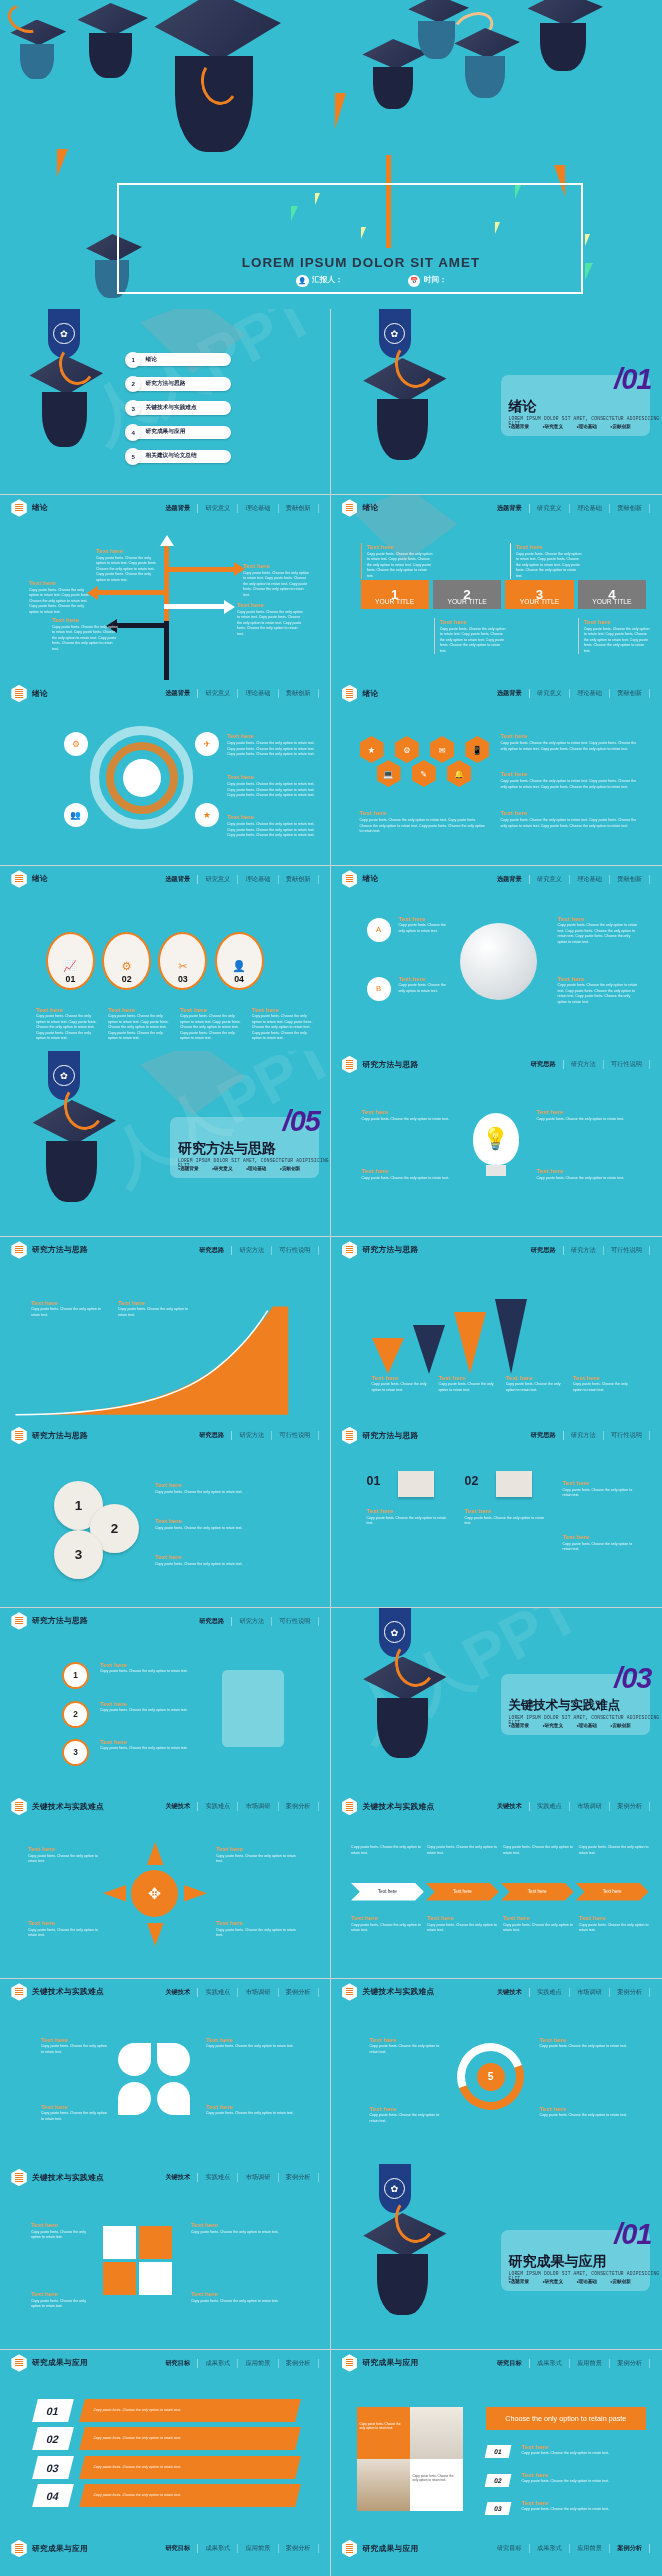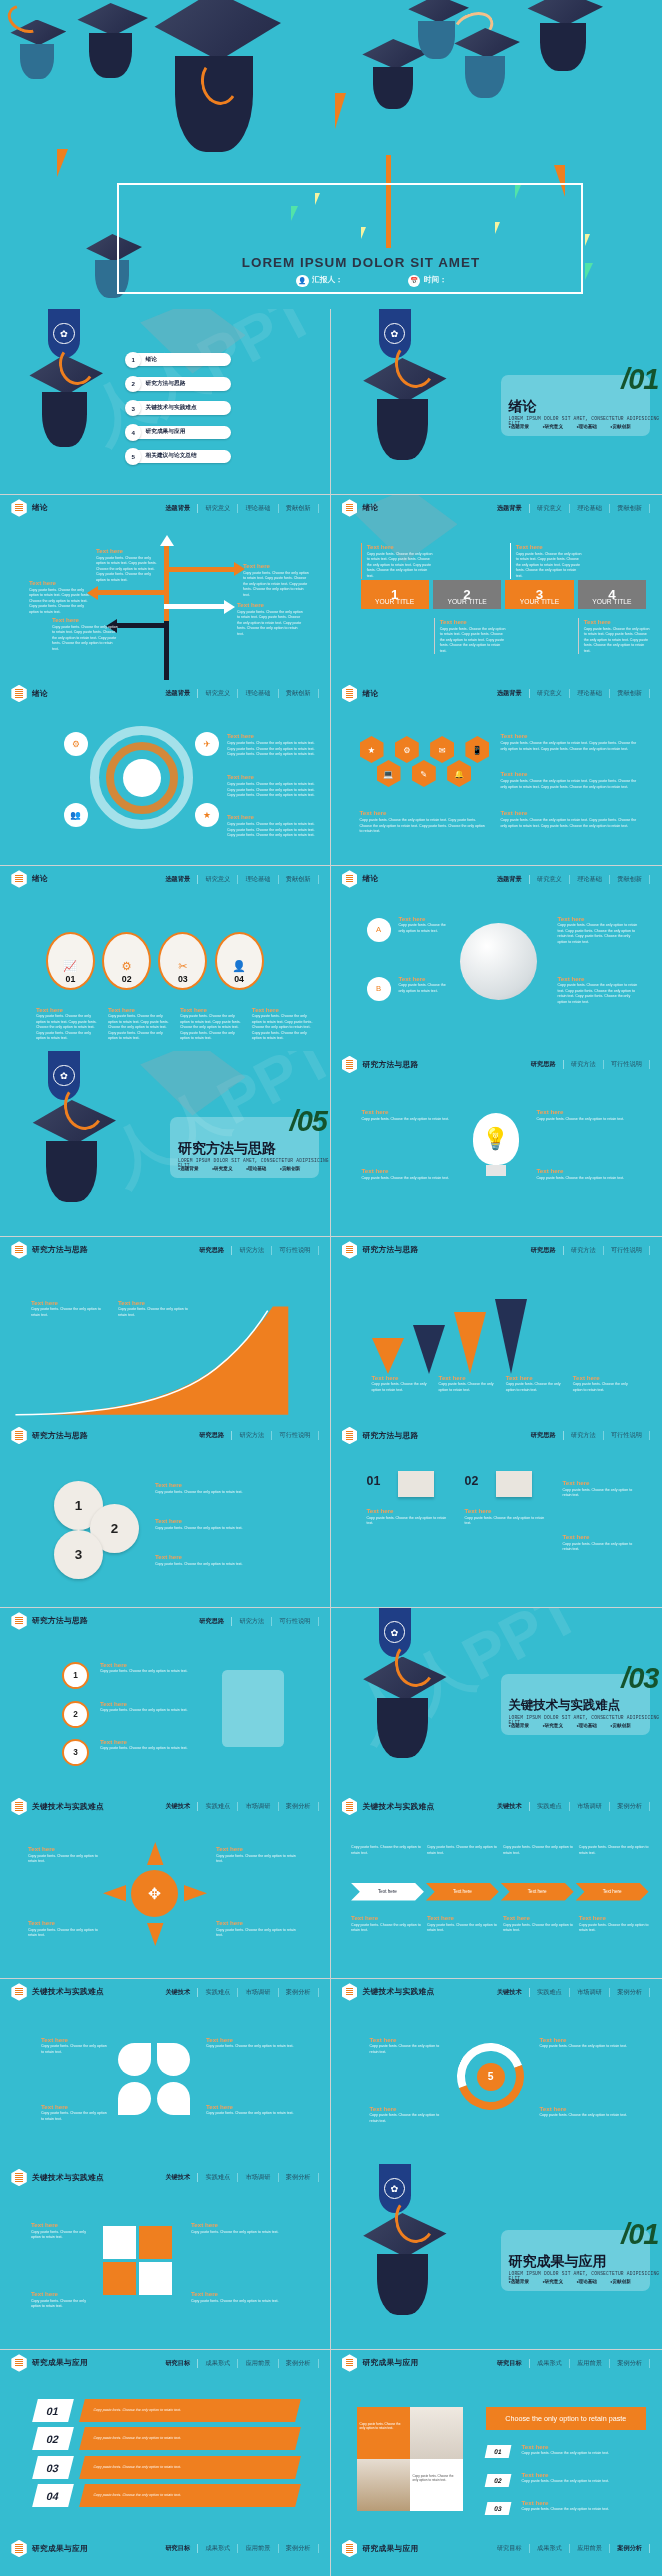--- a/index.html
+++ b/index.html
@@ -132,23 +132,23 @@
   .sld-nav span.active{ font-weight:bold; opacity:1; }
 
   
   .divider .bar{
     position:absolute; left:170px; top:66px;
     width:149px; height:61px;
     background:rgba(255,255,255,.28);
     border-radius:7.2px;
   }
   .divider .num{
-    position:absolute; right:3px; top:54px;
+    position:absolute; right:10px; top:54px;
     font-size:29px; font-weight:bold; font-style:italic;
-    color:#14532d; letter-spacing:-1px;
+    color:#4c1d95; letter-spacing:-1px;
   }
   .divider .sec-title{
     position:absolute; left:178px; top:89px;
     color:#13182a; font-size:14px; font-weight:bold;
   }
   .divider .sec-en{
     position:absolute; left:178px; top:107px;
     color:#2f3a4c; font-size:4.6px; letter-spacing:0.2px;
     font-family:"Liberation Mono", monospace;
   }

